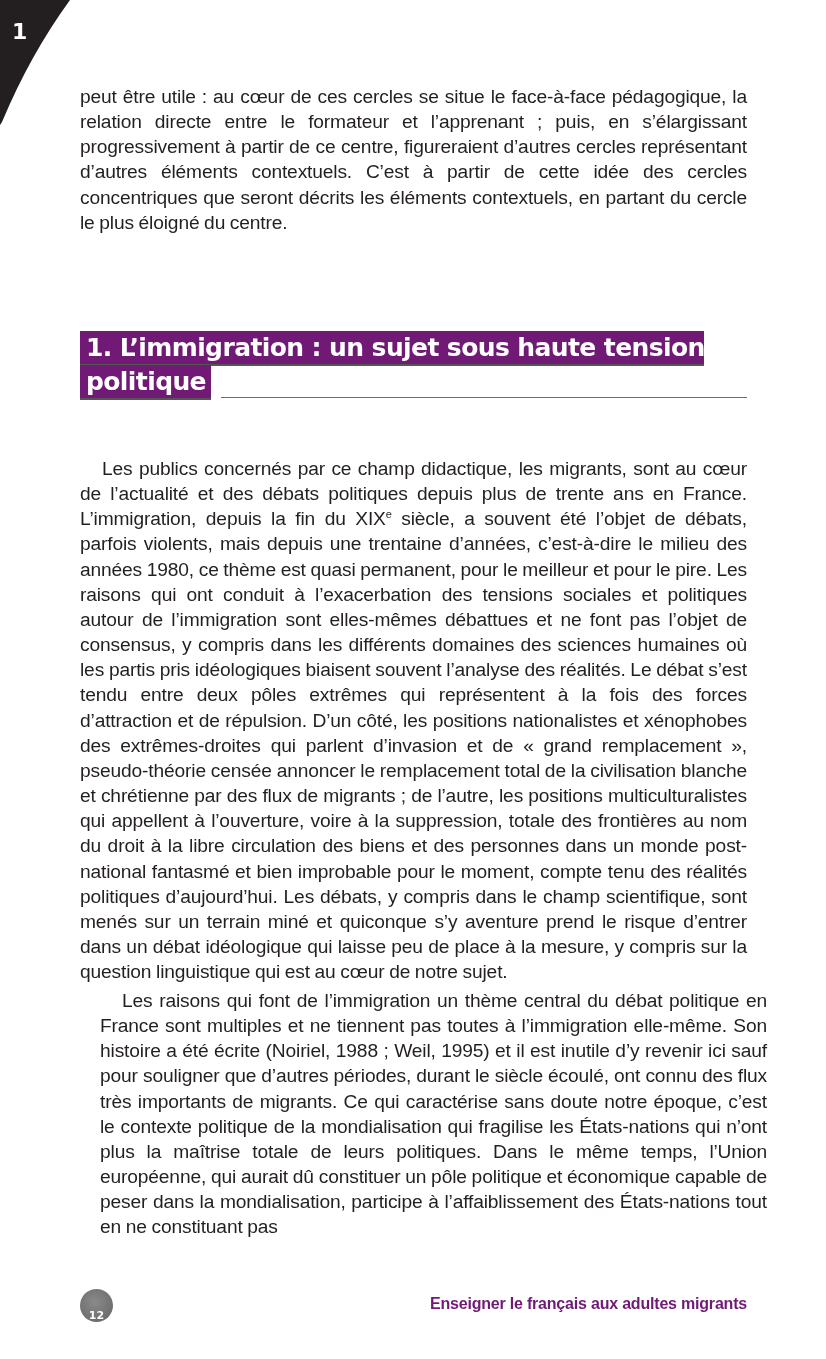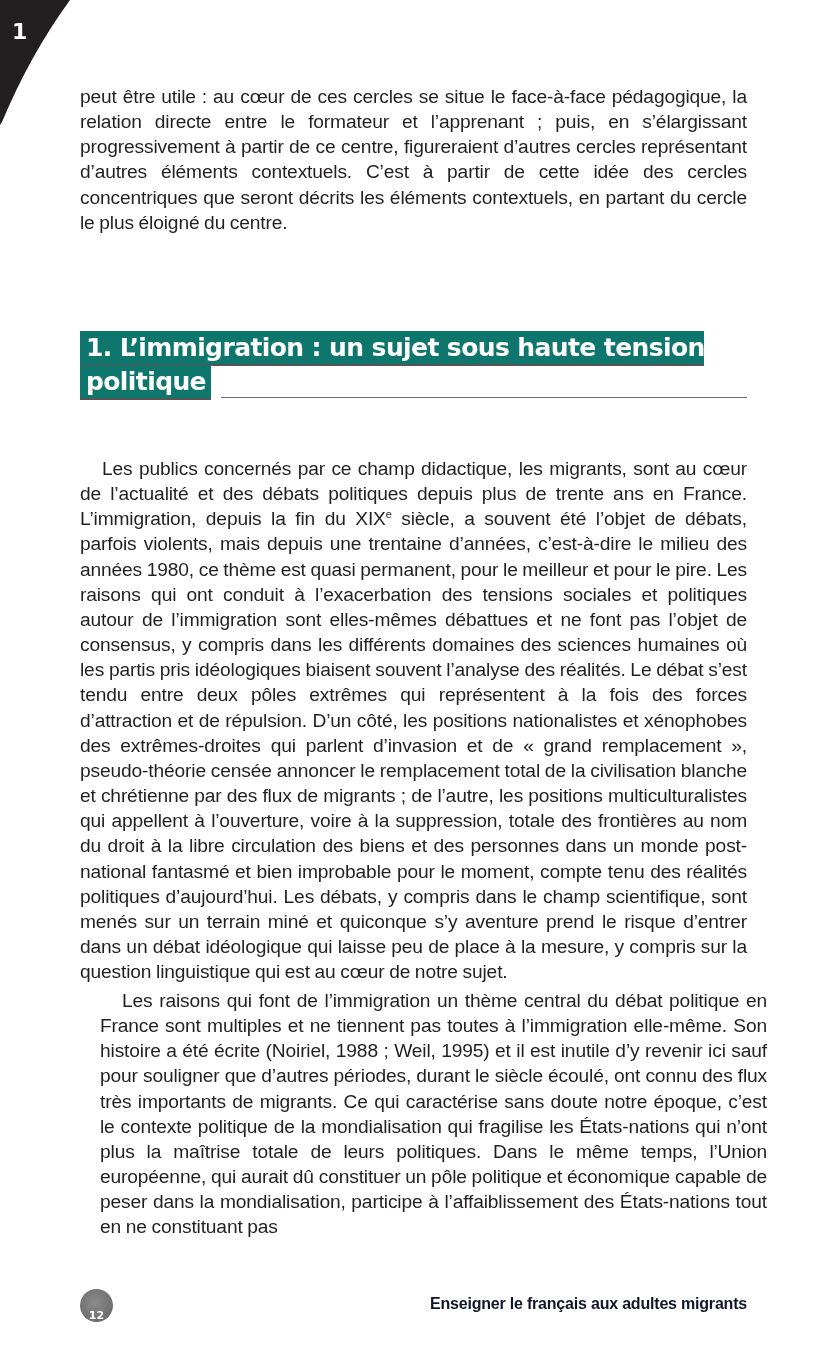--- a/index.html
+++ b/index.html
@@ -61,21 +61,21 @@
     .heading {
       position: absolute;
       left: 80px;
       top: 331px;
       width: 667px;
       height: 67px;
     }
     .heading-line {
       position: absolute;
       left: 0;
-      background: #0f766e;
+      background: #701a75;
       color: #ffffff;
       font-family: "DejaVu Sans", sans-serif;
       font-weight: bold;
       font-size: 25px;
       line-height: 33px;
       padding: 0 8px 0 6px;
       white-space: nowrap;
       letter-spacing: -0.6px;
       box-shadow: 0 2px 0 #555;
     }
@@ -107,21 +107,21 @@
       font-weight: bold;
       font-size: 11px;
       display: flex;
       align-items: flex-end;
       justify-content: center;
     }
     .footer-title {
       position: absolute;
       right: 79px;
       top: 1295px;
-      color: #0f172a;
+      color: #701a75;
       font-family: "Liberation Sans", sans-serif;
       font-weight: bold;
       font-size: 16px;
       letter-spacing: -0.2px;
       white-space: nowrap;
     }
   </style>
 </head>
 <body>
 

